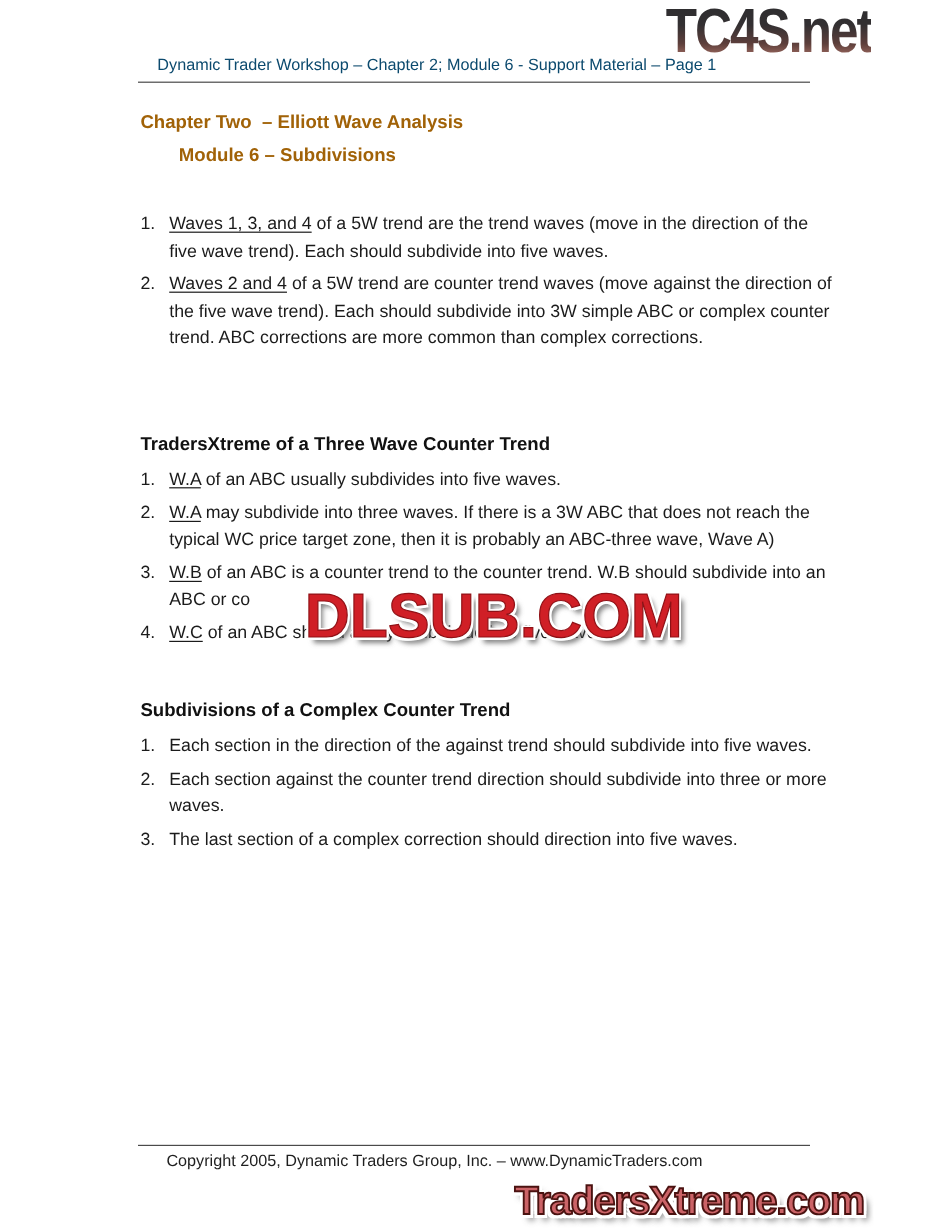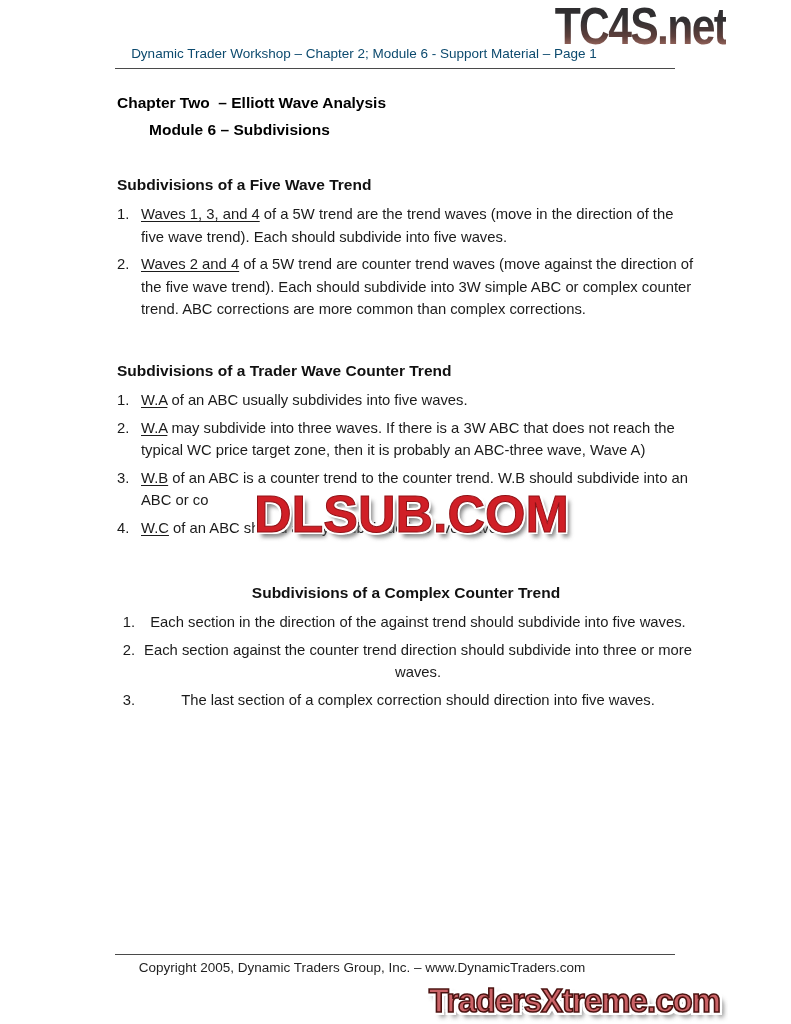--- a/index.html
+++ b/index.html
@@ -37,35 +37,35 @@
   }
   .rule-top { top: 68px; }
   .rule-bottom { top: 954px; }
 
   
   .h1 {
     position: absolute;
     left: 117px;
     font-size: 15.5px;
     font-weight: bold;
-    color: #000000;
+    color: #a16207;
     white-space: pre;
   }
   .h1-chapter { top: 94px; }
   .h1-module  { top: 121px; margin-left: 32px; }
 
   
   .section {
     position: absolute;
     left: 117px;
     width: 578px;
   }
   .sec-1 { top: 176px; }
   .sec-2 { top: 362px; }
-  .sec-3 { top: 584px; text-align: center; }
+  .sec-3 { top: 584px; }
   .section-title {
     font-size: 15.5px;
     font-weight: bold;
     color: #111;
     line-height: 18px;
     margin: 0 0 9px 0;
   }
   ol.items {
     list-style: none;
     margin: 0;
@@ -160,35 +160,34 @@
 
   <div class="wm-top">TC4S.net</div>
 
   <div class="header-title">Dynamic Trader Workshop – Chapter 2; Module 6 - Support Material – Page 1</div>
   <div class="rule rule-top"></div>
 
   <div class="h1 h1-chapter">Chapter Two  – Elliott Wave Analysis</div>
   <div class="h1 h1-module">Module 6 – Subdivisions</div>
 
   <div class="section sec-1">
-    <div class="section-title">Subdivisions of a Five Wave Trend</div>
     <ol class="items">
       <li>
         <span class="item-num">1.</span>
         <span class="item-text"><span class="uline">Waves 1, 3, and 4</span><span> of a 5W trend are the trend waves (move in the direction of the five wave trend). Each should subdivide into five waves.</span></span>
       </li>
       <li>
         <span class="item-num">2.</span>
         <span class="item-text"><span class="uline">Waves 2 and 4</span><span> of a 5W trend are counter trend waves (move against the direction of the five wave trend). Each should subdivide into 3W simple ABC or complex counter trend. ABC corrections are more common than complex corrections.</span></span>
       </li>
     </ol>
   </div>
 
   <div class="section sec-2">
-    <div class="section-title">Subdivisions of a Trader Wave Counter Trend</div>
+    <div class="section-title">TradersXtreme of a Three Wave Counter Trend</div>
     <ol class="items">
       <li>
         <span class="item-num">1.</span>
         <span class="item-text"><span class="uline">W.A</span><span> of an ABC usually subdivides into five waves.</span></span>
       </li>
       <li>
         <span class="item-num">2.</span>
         <span class="item-text"><span class="uline">W.A</span><span> may subdivide into three waves. If there is a 3W ABC that does not reach the typical WC price target zone, then it is probably an ABC-three wave, Wave A)</span></span>
       </li>
       <li>

